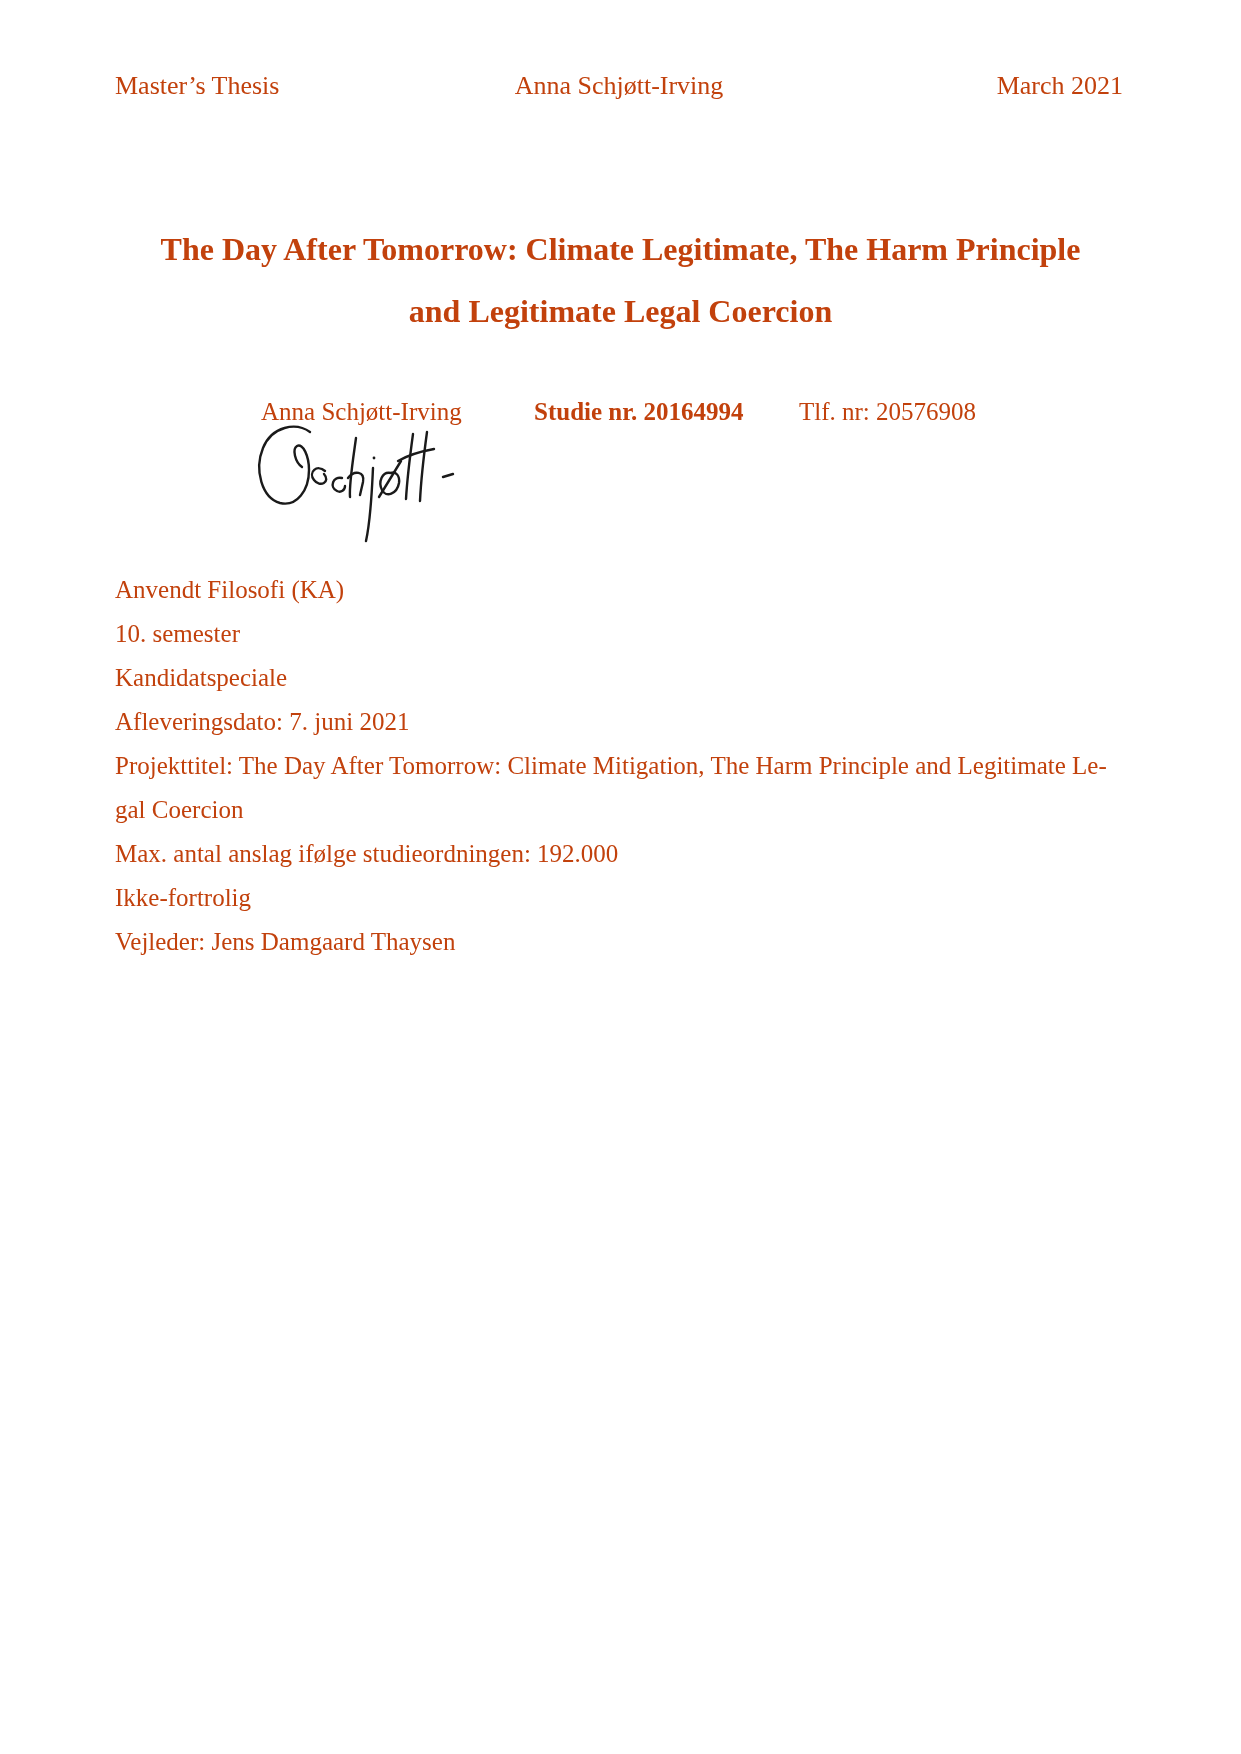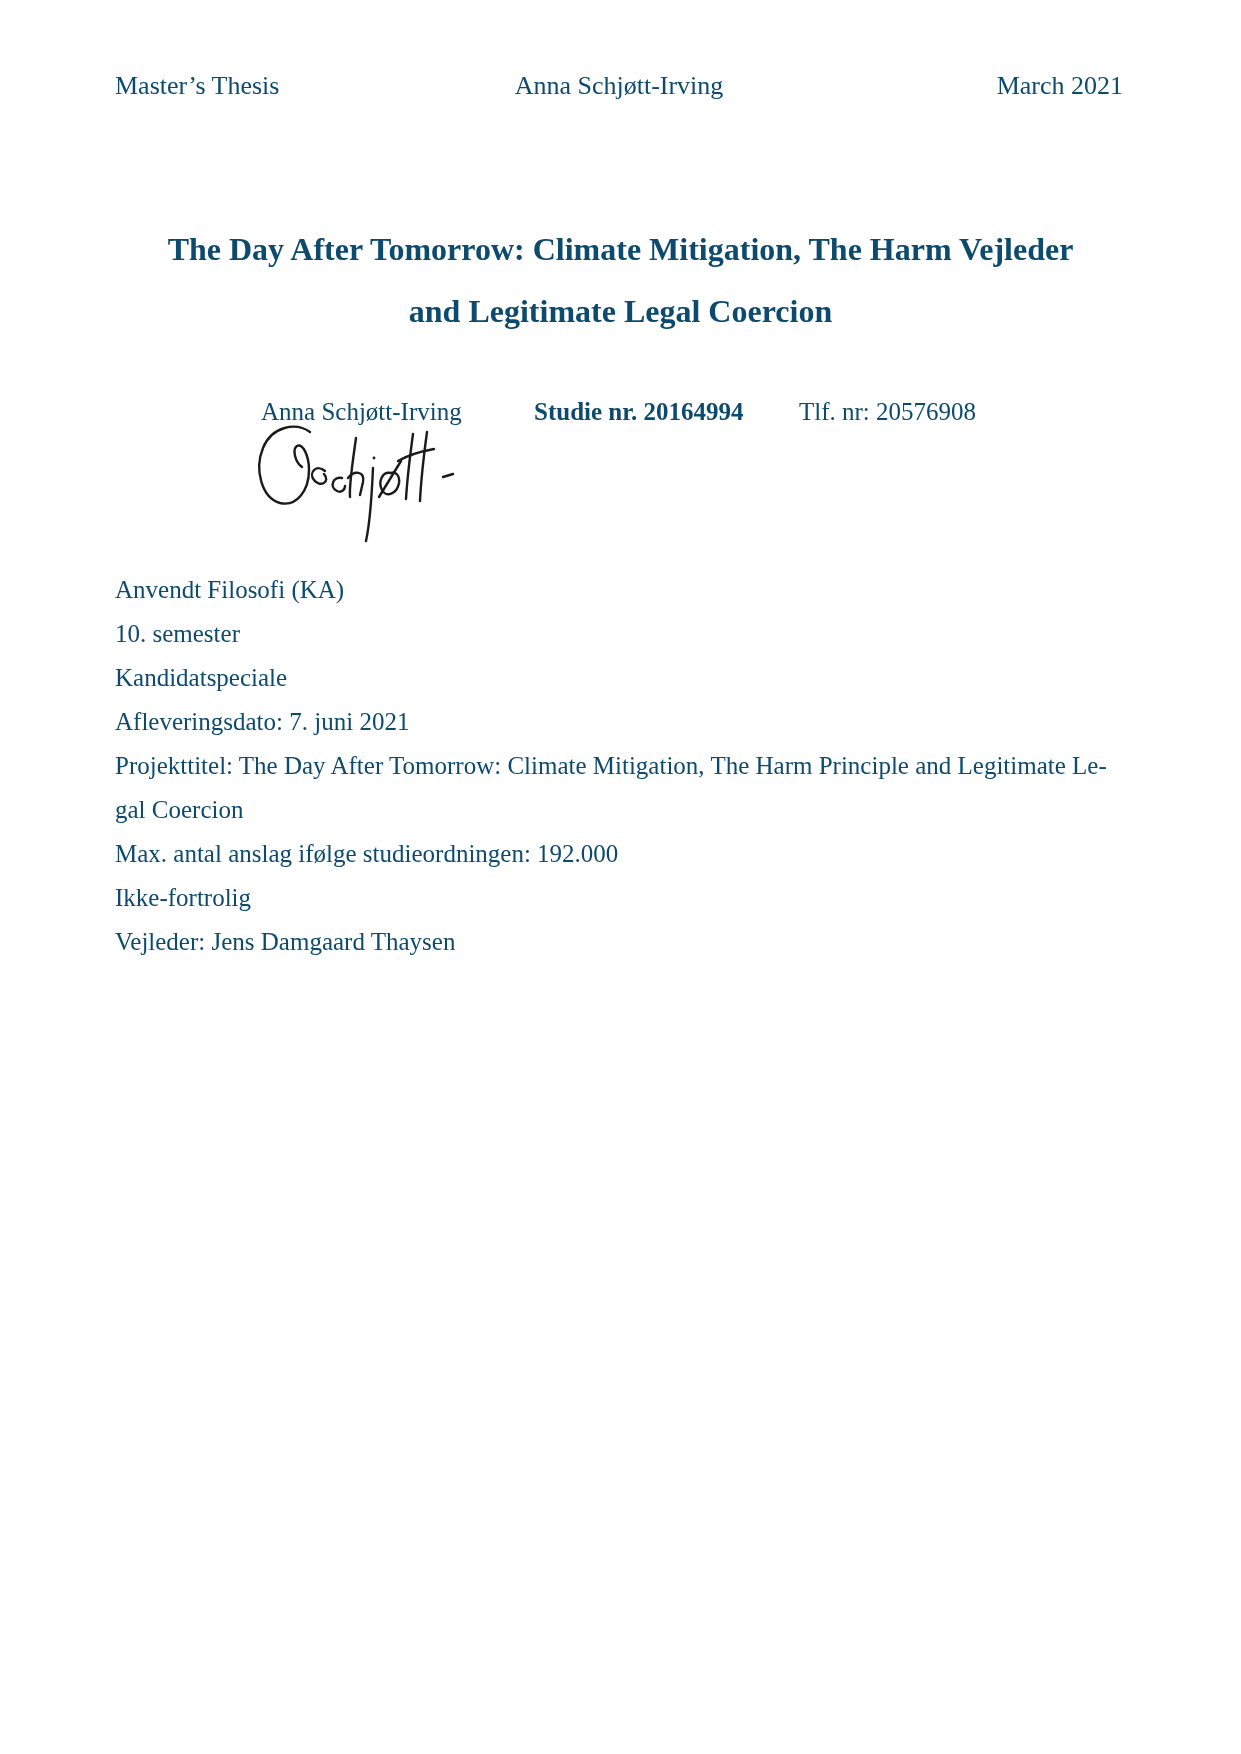--- a/index.html
+++ b/index.html
@@ -5,21 +5,21 @@
   html, body {
     margin: 0;
     padding: 0;
     background: #ffffff;
   }
   .page {
     position: relative;
     width: 1241px;
     height: 1754px;
     background: #ffffff;
-    color: #0c4a6e;
+    color: #c2410c;
     font-family: "Liberation Serif", serif;
     overflow: hidden;
   }
   
   .header {
     position: absolute;
     top: 70px;
     left: 115px;
     right: 118px;
     height: 34px;
@@ -86,21 +86,21 @@
 
 <div class="page">
 
   <div class="header">
     <span class="h-left">Master’s Thesis</span>
     <span class="h-center">Anna Schjøtt-Irving</span>
     <span class="h-right">March 2021</span>
   </div>
 
   <div class="title">
-    <div>The Day After Tomorrow: Climate Mitigation, The Harm Vejleder</div>
+    <div>The Day After Tomorrow: Climate Legitimate, The Harm Principle</div>
     <div>and Legitimate Legal Coercion</div>
   </div>
 
   <div class="author-row">
     <span class="a-name">Anna Schjøtt-Irving</span>
     <span class="a-studie">Studie nr. 20164994</span>
     <span class="a-tlf">Tlf. nr: 20576908</span>
   </div>
 
   <div class="signature">

